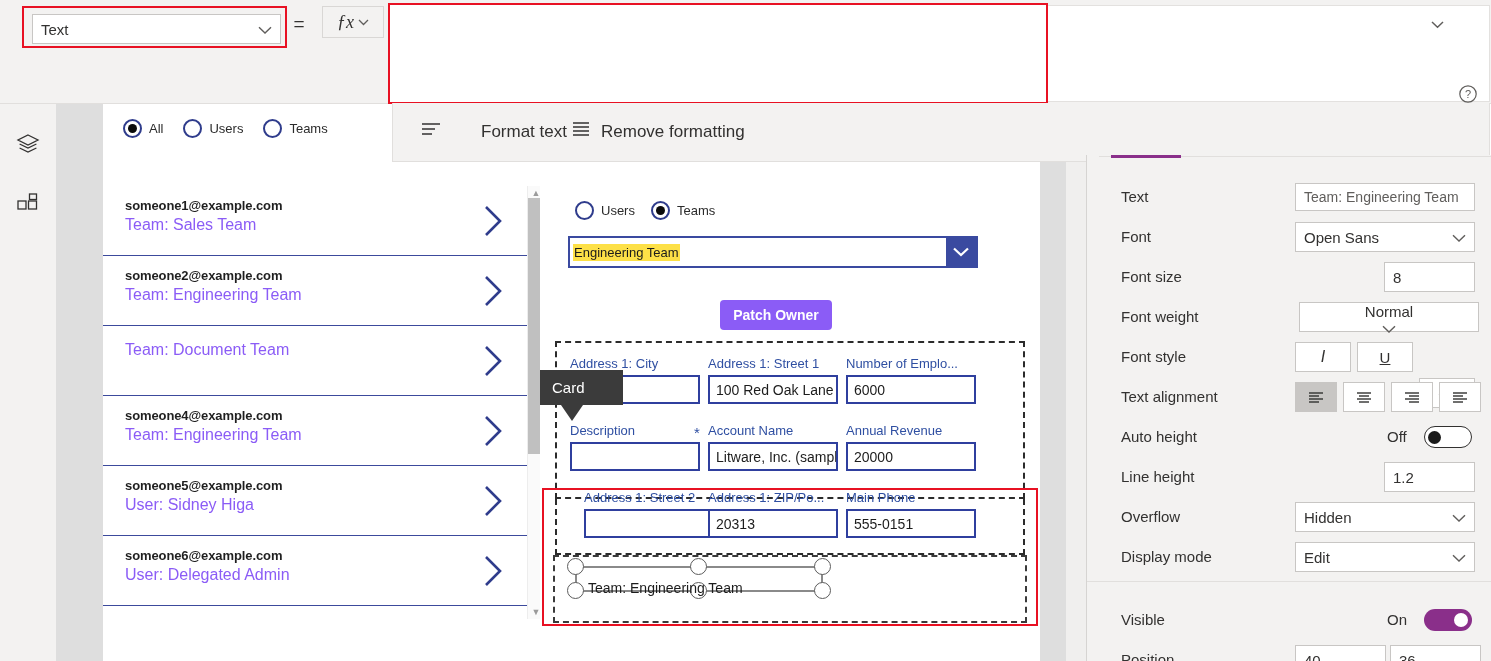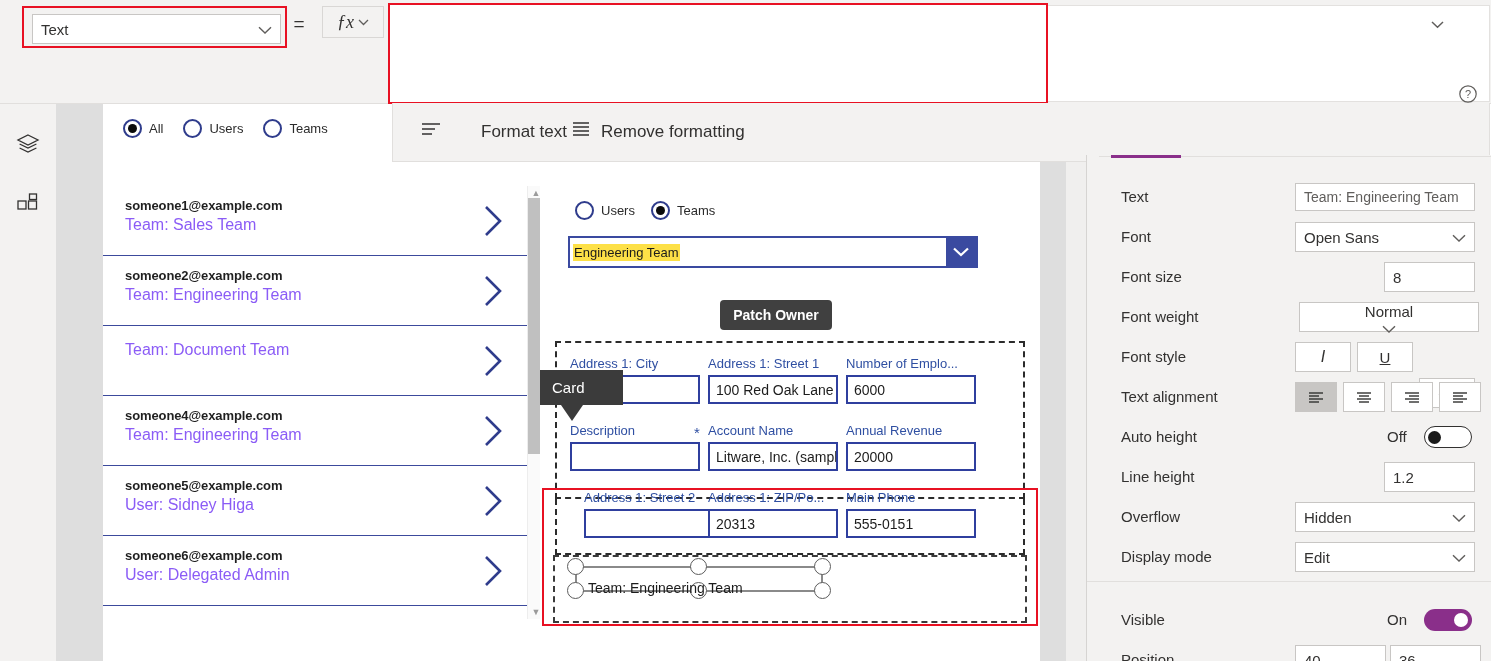--- a/index.html
+++ b/index.html
@@ -70,21 +70,21 @@
   #g-scroll-thumb{position:absolute;left:425px;top:95px;width:14px;height:256px;background:#c0c0c0;}
   .sb-arrow{position:absolute;left:428px;width:10px;height:10px;color:#9a9a9a;font-size:9px;line-height:10px;text-align:center;}
 
   
   #detail-panel{left:540px;top:103px;width:500px;height:558px;background:#ffffff;}
   #detail-radio{position:absolute;left:35px;top:98px;display:flex;align-items:center;}
   #combo{position:absolute;left:28px;top:133px;width:410px;height:32px;border:2px solid #3a4aa0;box-sizing:border-box;background:#fff;display:flex;}
   #combo-text{flex:1;display:flex;align-items:center;padding:0 3px;font-size:13px;color:#1b1b1b;}
   #combo-text span{background:#fde047;padding:1px 1px;}
   #combo-btn{width:30px;background:#3a4aa0;display:flex;align-items:center;justify-content:center;cursor:pointer;}
-  #patch-btn{position:absolute;left:180px;top:197px;width:112px;height:30px;background:#404040;border-radius:4px;
+  #patch-btn{position:absolute;left:180px;top:197px;width:112px;height:30px;background:#8b5cf6;border-radius:4px;
      display:flex;align-items:center;justify-content:center;color:#fff;font-size:14px;font-weight:bold;cursor:pointer;}
   #form-card{position:absolute;left:15px;top:238px;width:470px;height:158px;border:2px dashed #2b2b2b;box-sizing:border-box;}
   #form-card2{position:absolute;left:15px;top:396px;width:470px;height:56px;border:2px dashed #2b2b2b;border-top:none;box-sizing:border-box;}
   #sel-card{position:absolute;left:13px;top:452px;width:474px;height:68px;border:2px dashed #3a3a3a;box-sizing:border-box;}
   #red-sel{position:absolute;left:2px;top:385px;width:496px;height:138px;border:2px solid #e81123;box-sizing:border-box;}
   .fld{position:absolute;}
   .fld-lbl{font-size:13px;color:#2f4fa2;margin-bottom:4px;white-space:nowrap;}
   .fld-box{width:130px;height:29px;border:2px solid #2f3f9e;box-sizing:border-box;background:#fff;
      display:flex;align-items:center;padding:0 6px;font-size:14px;color:#1c1c1c;overflow:hidden;white-space:nowrap;}
   .req-star{position:absolute;left:-14px;top:1px;color:#2f4fa2;font-size:15px;}

